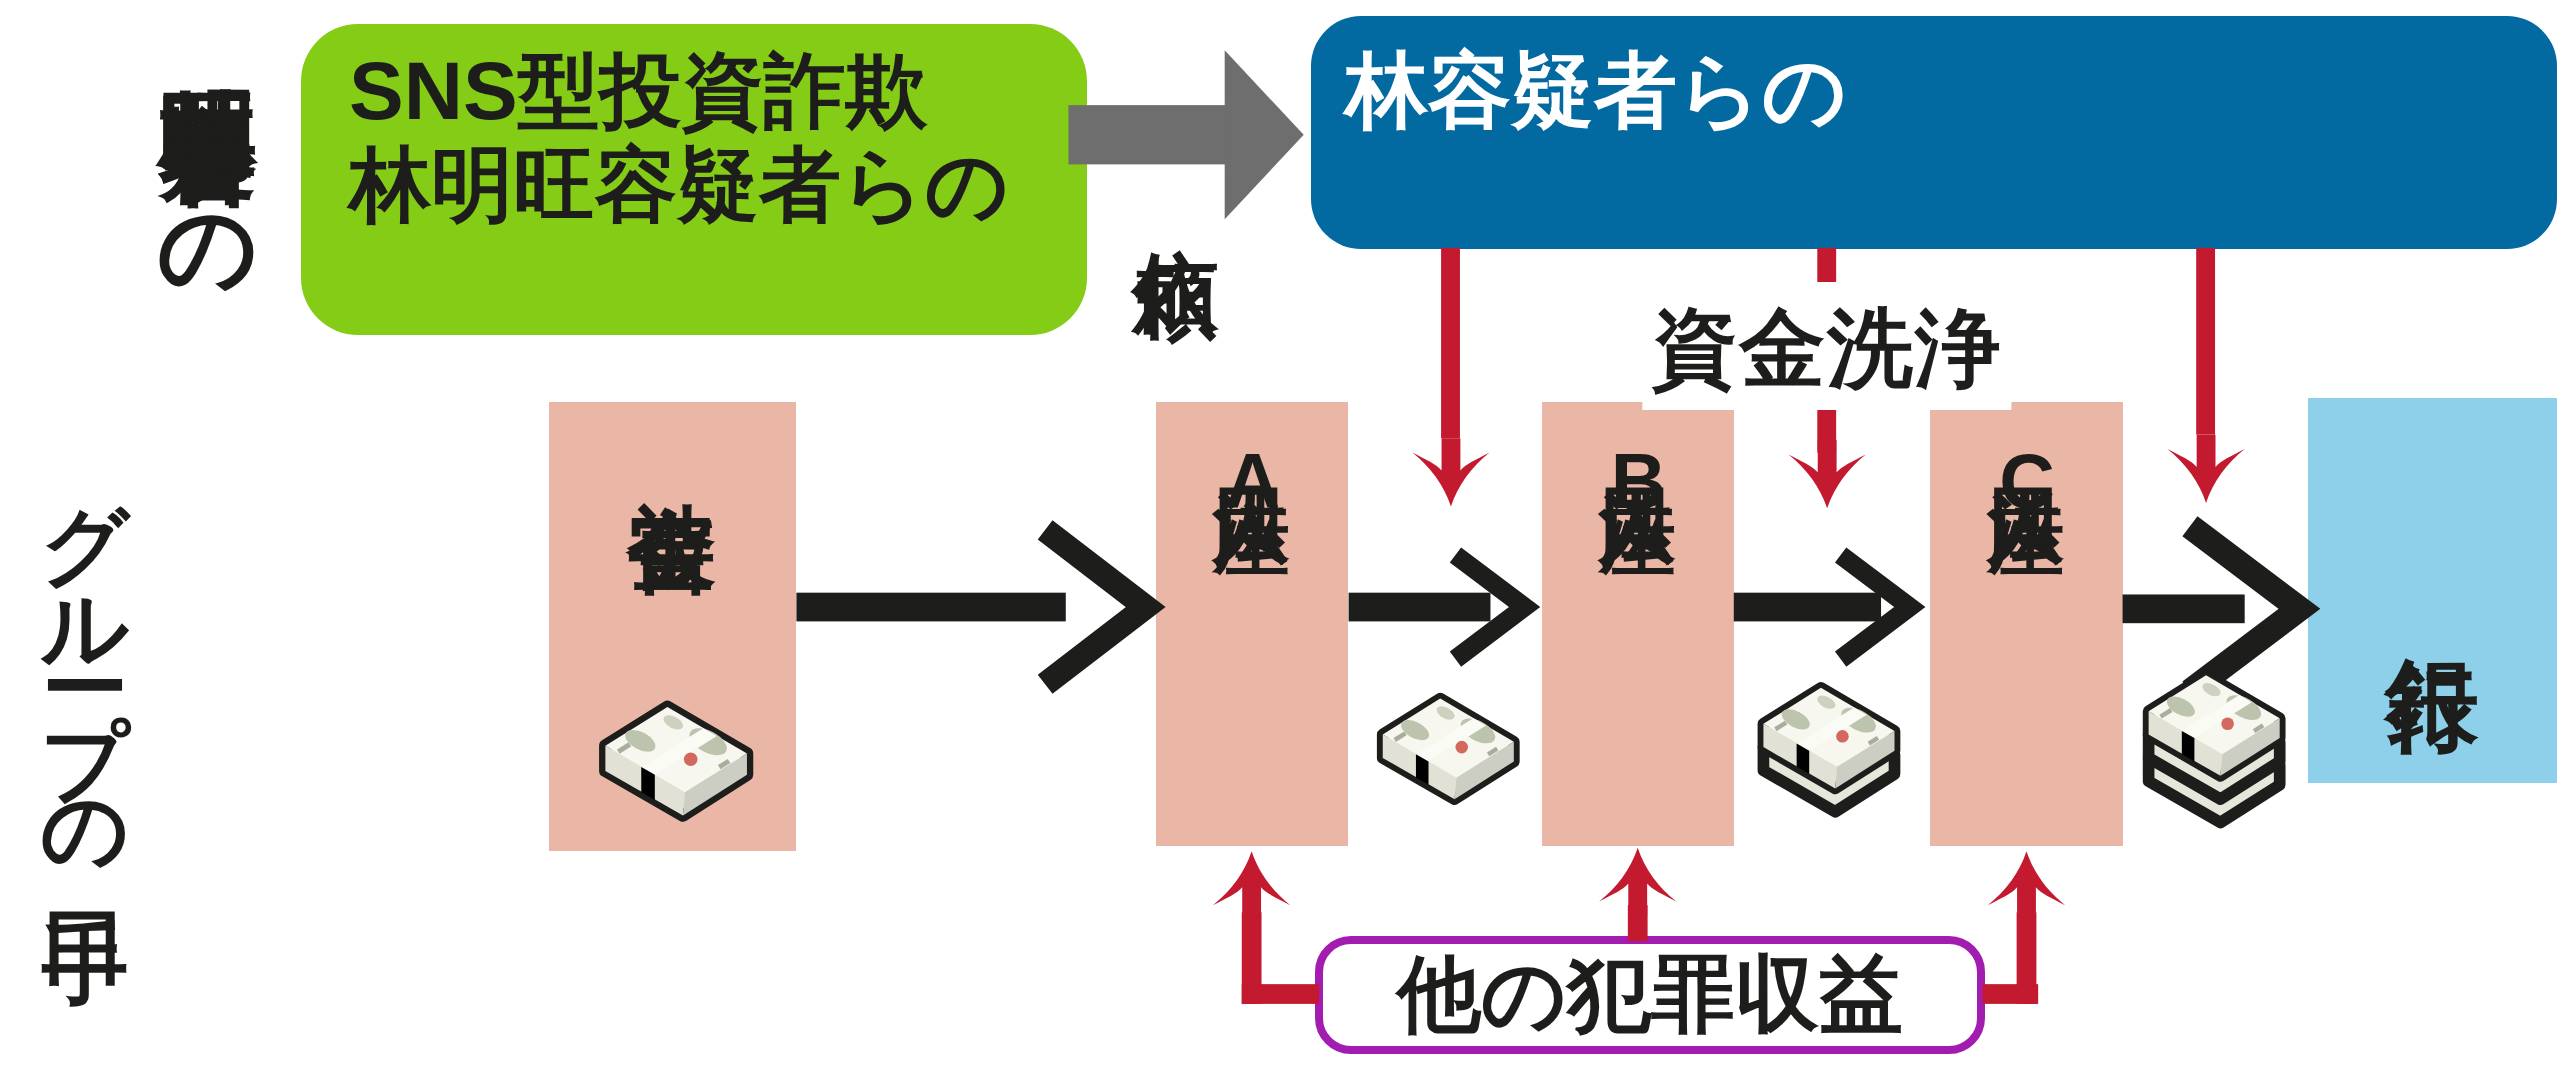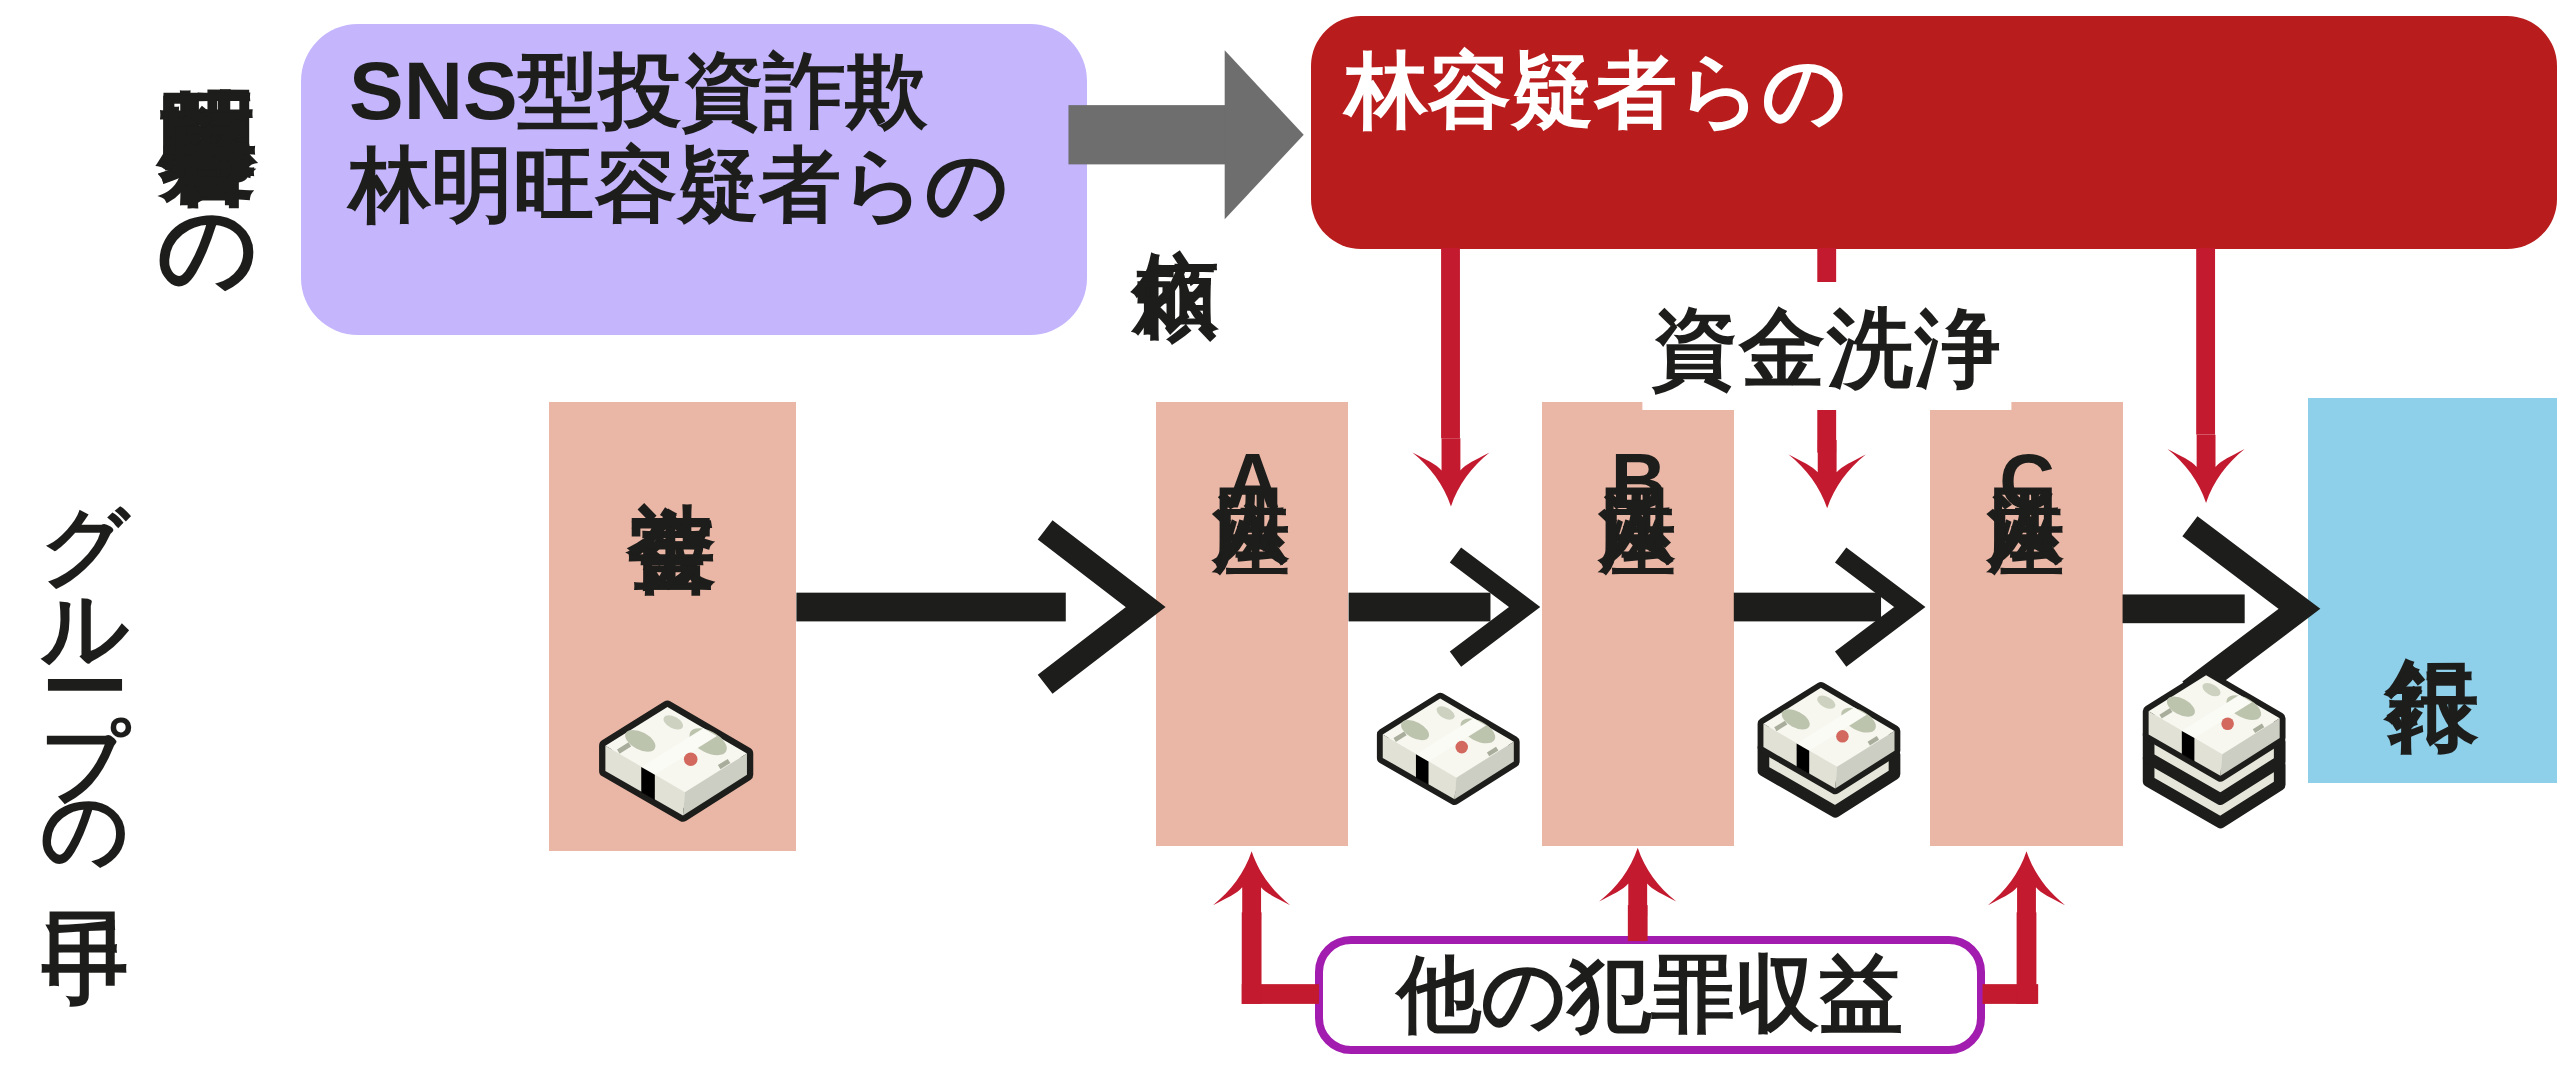--- a/index.html
+++ b/index.html
@@ -7,26 +7,26 @@
           font-family:"Liberation Sans", sans-serif;color:#1d1d1b;}
   .vtext{writing-mode:vertical-rl;text-orientation:upright;}
   .serif{font-family:Liberation Sans, sans-serif;}
 
   
   .vtitle{position:absolute;font-weight:900;line-height:1;}
   .vtitle.col1{left:160px;top:7.2px;font-size:99px;letter-spacing:4.5px;}
   .vtitle.col2{left:43px;top:438px;font-size:87px;letter-spacing:2.7px;}
 
   
-  .gray-box{position:absolute;left:301px;top:24px;width:786px;height:311px;background:#c4b5fd;
+  .gray-box{position:absolute;left:301px;top:24px;width:786px;height:311px;background:#84cc16;
             border-radius:57px;box-sizing:border-box;padding:20px 0 0 48px;}
   .gray-box div{font-size:82px;font-weight:900;line-height:1.145;white-space:nowrap;}
 
   
-  .red-box{position:absolute;left:1311px;top:16px;width:1246px;height:233px;background:#b91c1c;
+  .red-box{position:absolute;left:1311px;top:16px;width:1246px;height:233px;background:#0369a1;
            border-radius:50px;box-sizing:border-box;padding:25px 0 0 34px;}
   .red-box div{font-size:83px;font-weight:900;line-height:1.2;color:#fff;white-space:nowrap;}
 
   
   .box{position:absolute;}
   .box .vlabel{position:absolute;left:50%;transform:translateX(-50%);font-weight:700;line-height:1;}
   .box.victim{left:549px;top:402px;width:247px;height:449px;background:#eab7a6;}
   .box.victim .vlabel{top:27px;font-size:88px;letter-spacing:3.6px;}
   .box.acct{top:402px;width:192px;height:444px;background:#eab7a6;}
   .box.acct .vlabel{top:25px;font-size:77px;letter-spacing:2.7px;}

